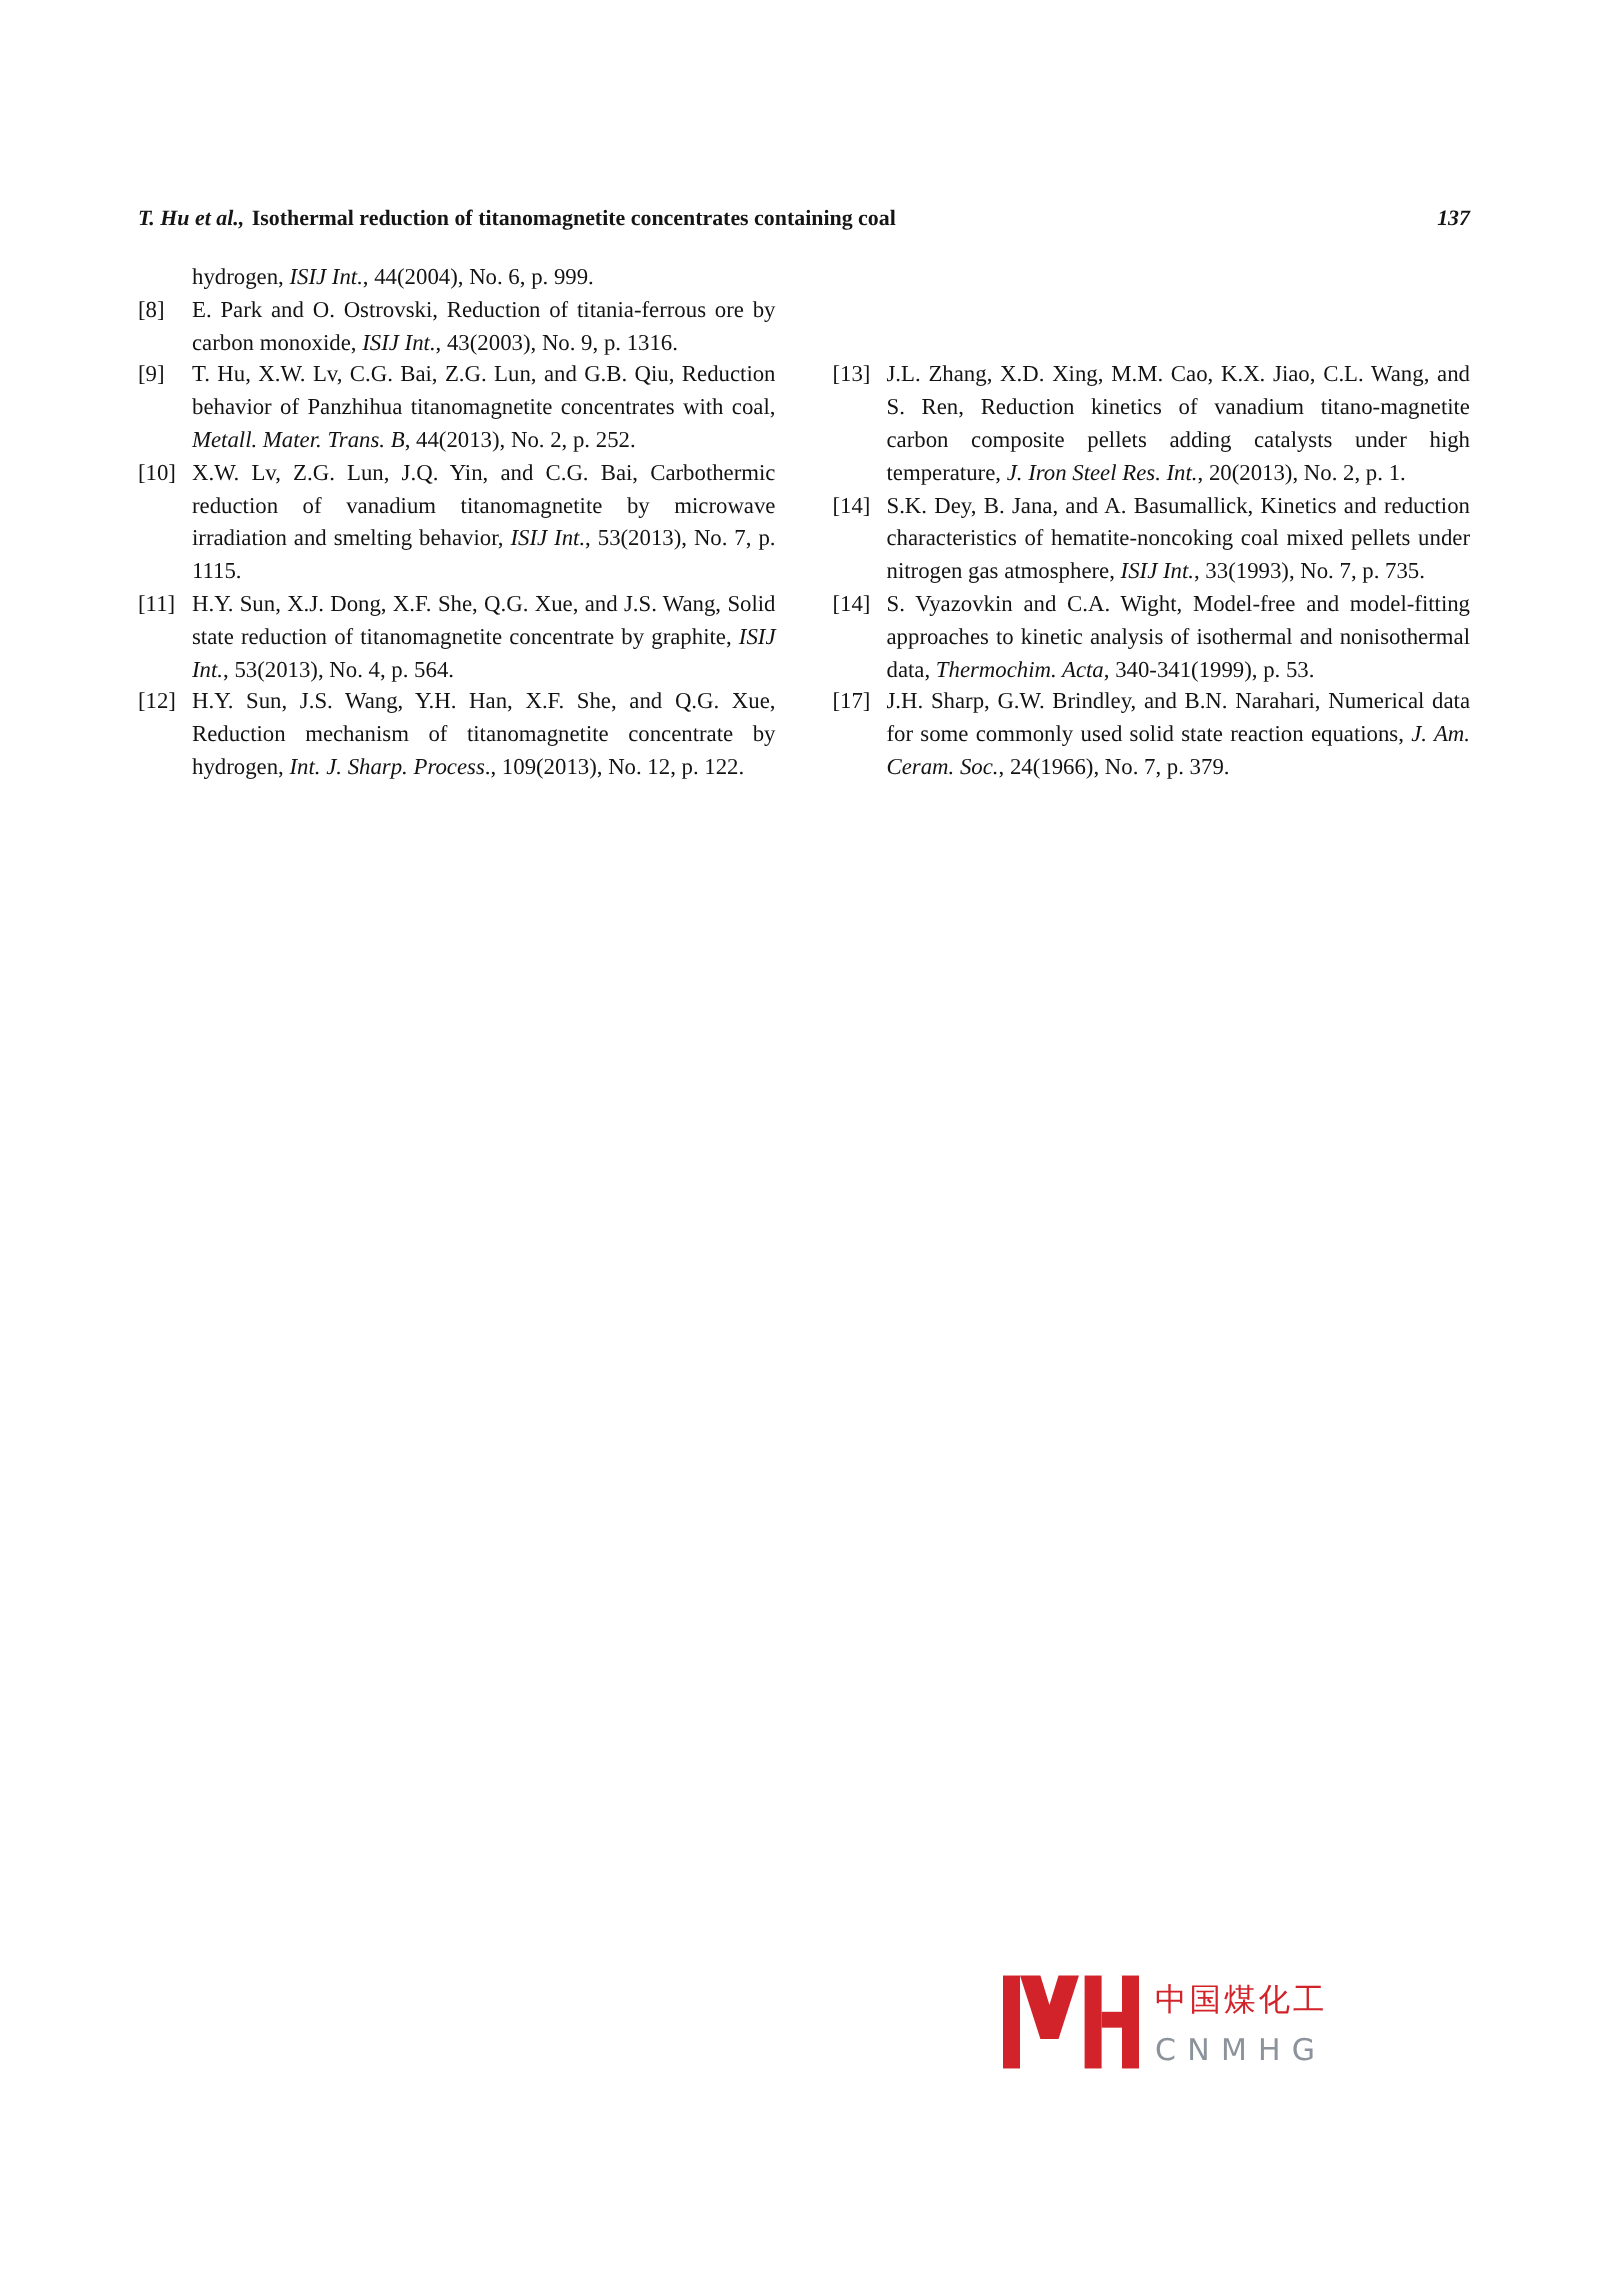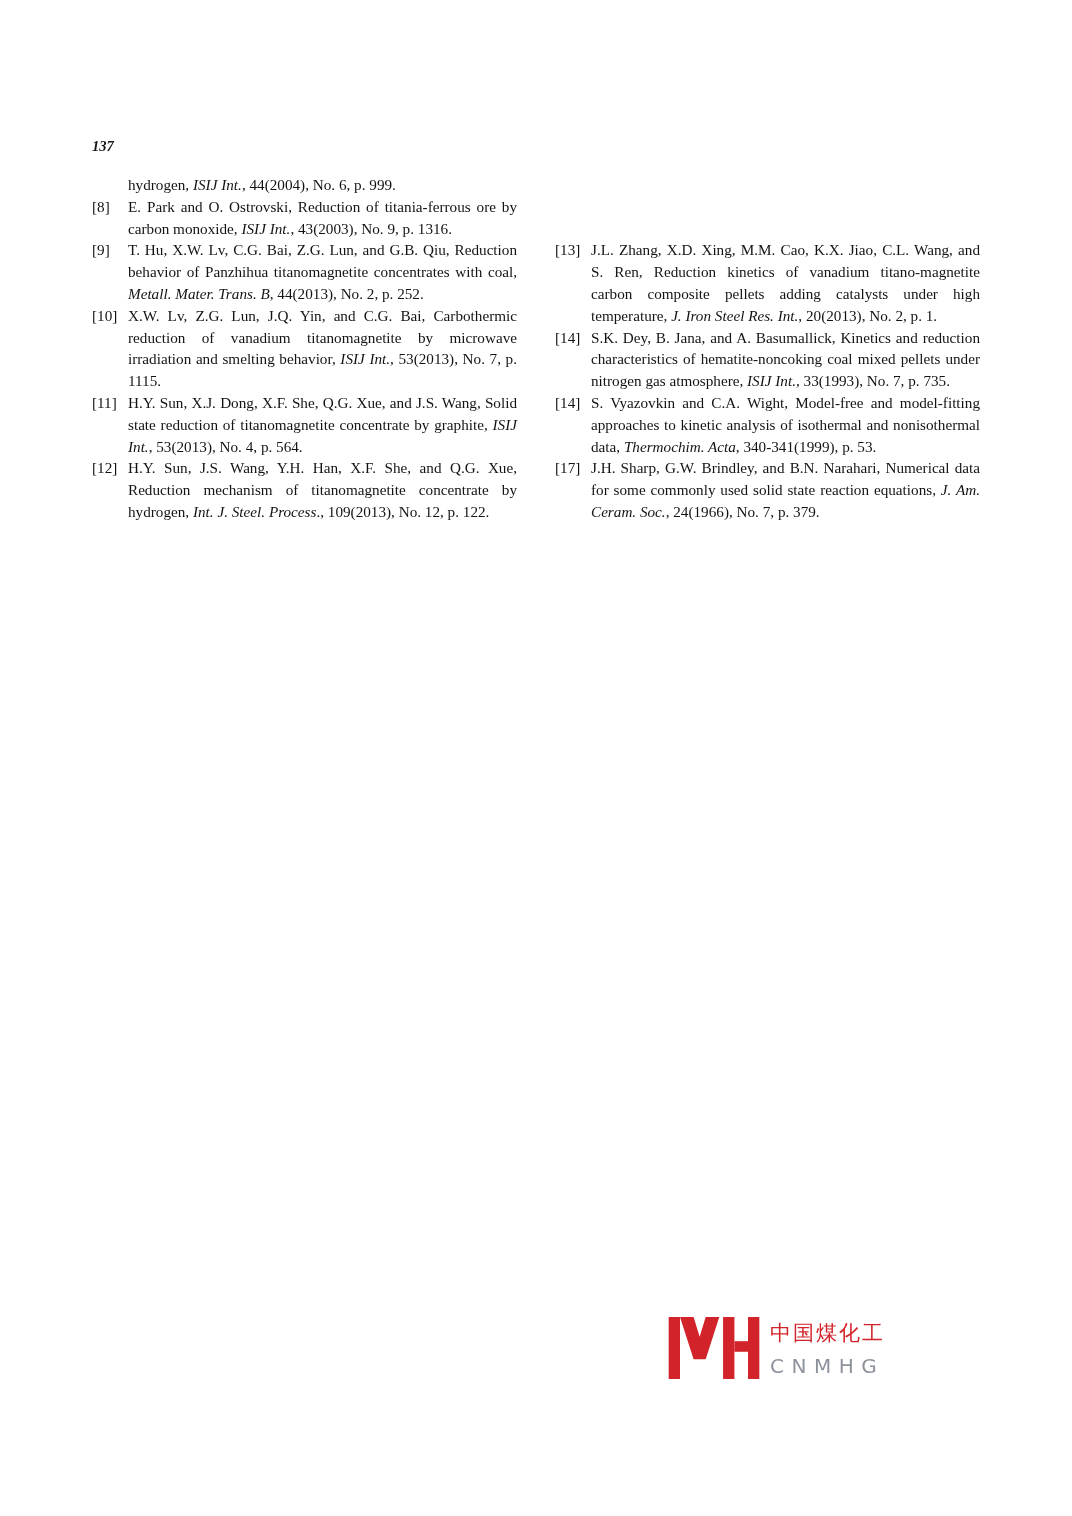--- a/index.html
+++ b/index.html
@@ -70,31 +70,34 @@
     margin-top: 7px;
     font-family: "DejaVu Sans", sans-serif;
   }
 </style>
 </head>
 <body>
 
 <div class="page">
 
   <div class="running-header">
+    <div>
+      <span class="hdr-authors">T. Hu et al.,</span><span class="hdr-title">Isothermal reduction of titanomagnetite concentrates containing coal</span>
+    </div>
     <span class="hdr-page">137</span>
   </div>
 
   <div class="columns">
     <div class="col">
         <div class="ref-item"><span class="ref-num"></span><span class="ref-text"><span>hydrogen, </span><span class="it">ISIJ Int.</span><span>, 44(2004), No. 6, p. 999.</span></span></div>
         <div class="ref-item"><span class="ref-num">[8]</span><span class="ref-text"><span>E. Park and O. Ostrovski, Reduction of titania-ferrous ore by carbon monoxide, </span><span class="it">ISIJ Int.</span><span>, 43(2003), No. 9, p. 1316.</span></span></div>
         <div class="ref-item"><span class="ref-num">[9]</span><span class="ref-text"><span>T. Hu, X.W. Lv, C.G. Bai, Z.G. Lun, and G.B. Qiu, Reduction behavior of Panzhihua titanomagnetite concentrates with coal, </span><span class="it">Metall. Mater. Trans. B</span><span>, 44(2013), No. 2, p. 252.</span></span></div>
         <div class="ref-item"><span class="ref-num">[10]</span><span class="ref-text"><span>X.W. Lv, Z.G. Lun, J.Q. Yin, and C.G. Bai, Carbothermic reduction of vanadium titanomagnetite by microwave irradiation and smelting behavior, </span><span class="it">ISIJ Int.</span><span>, 53(2013), No. 7, p. 1115.</span></span></div>
         <div class="ref-item"><span class="ref-num">[11]</span><span class="ref-text"><span>H.Y. Sun, X.J. Dong, X.F. She, Q.G. Xue, and J.S. Wang, Solid state reduction of titanomagnetite concentrate by graphite, </span><span class="it">ISIJ Int.</span><span>, 53(2013), No. 4, p. 564.</span></span></div>
-        <div class="ref-item"><span class="ref-num">[12]</span><span class="ref-text"><span>H.Y. Sun, J.S. Wang, Y.H. Han, X.F. She, and Q.G. Xue, Reduction mechanism of titanomagnetite concentrate by hydrogen, </span><span class="it">Int. J. Steel. Process</span><span>., 109(2013), No. 12, p. 122.</span></span></div>
+        <div class="ref-item"><span class="ref-num">[12]</span><span class="ref-text"><span>H.Y. Sun, J.S. Wang, Y.H. Han, X.F. She, and Q.G. Xue, Reduction mechanism of titanomagnetite concentrate by hydrogen, </span><span class="it">Int. J. Sharp. Process</span><span>., 109(2013), No. 12, p. 122.</span></span></div>
       </div>
     <div class="col">
         <div class="ref-item"><span class="ref-num">[13]</span><span class="ref-text"><span>J.L. Zhang, X.D. Xing, M.M. Cao, K.X. Jiao, C.L. Wang, and S. Ren, Reduction kinetics of vanadium titano-magnetite carbon composite pellets adding catalysts under high temperature, </span><span class="it">J. Iron Steel Res. Int.</span><span>, 20(2013), No. 2, p. 1.</span></span></div>
         <div class="ref-item"><span class="ref-num">[14]</span><span class="ref-text"><span>S.K. Dey, B. Jana, and A. Basumallick, Kinetics and reduction characteristics of hematite-noncoking coal mixed pellets under nitrogen gas atmosphere, </span><span class="it">ISIJ Int.</span><span>, 33(1993), No. 7, p. 735.</span></span></div>
         <div class="ref-item"><span class="ref-num">[14]</span><span class="ref-text"><span>S. Vyazovkin and C.A. Wight, Model-free and model-fitting approaches to kinetic analysis of isothermal and nonisothermal data, </span><span class="it">Thermochim. Acta</span><span>, 340-341(1999), p. 53.</span></span></div>
         <div class="ref-item"><span class="ref-num">[17]</span><span class="ref-text"><span>J.H. Sharp, G.W. Brindley, and B.N. Narahari, Numerical data for some commonly used solid state reaction equations, </span><span class="it">J. Am. Ceram. Soc.</span><span>, 24(1966), No. 7, p. 379.</span></span></div>
       </div>
   </div>
 
   <div class="publisher-logo">

